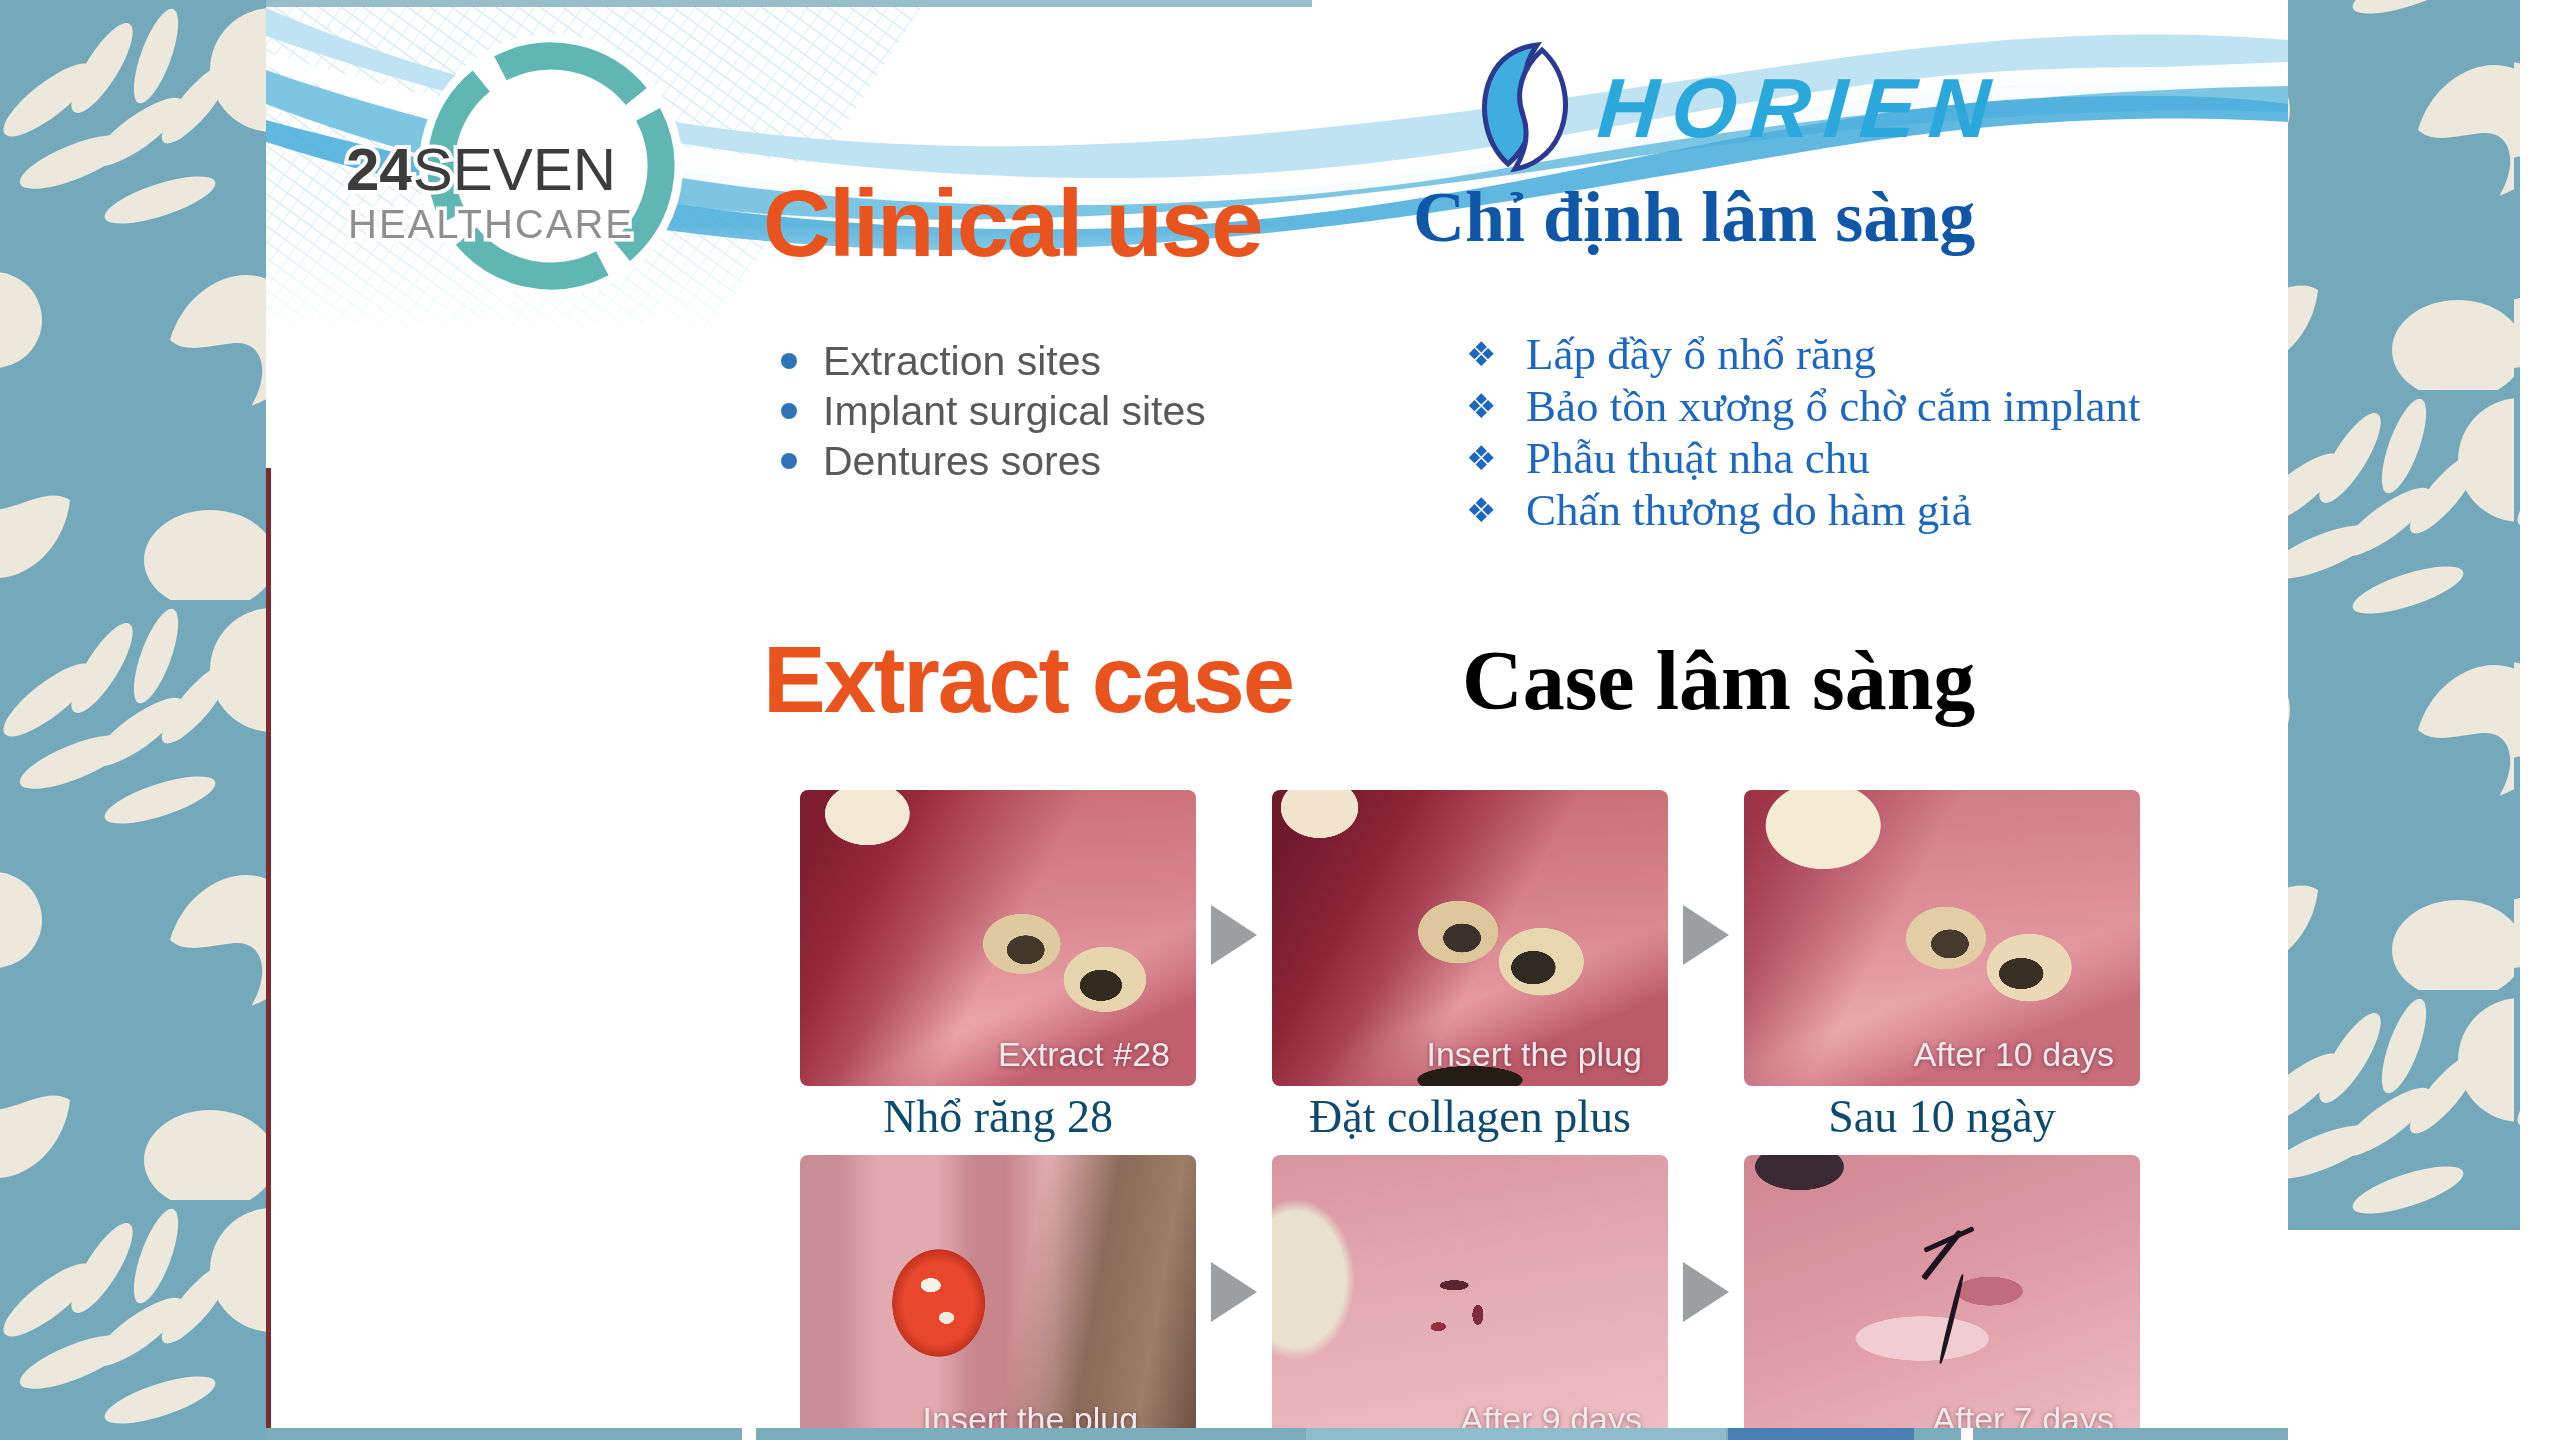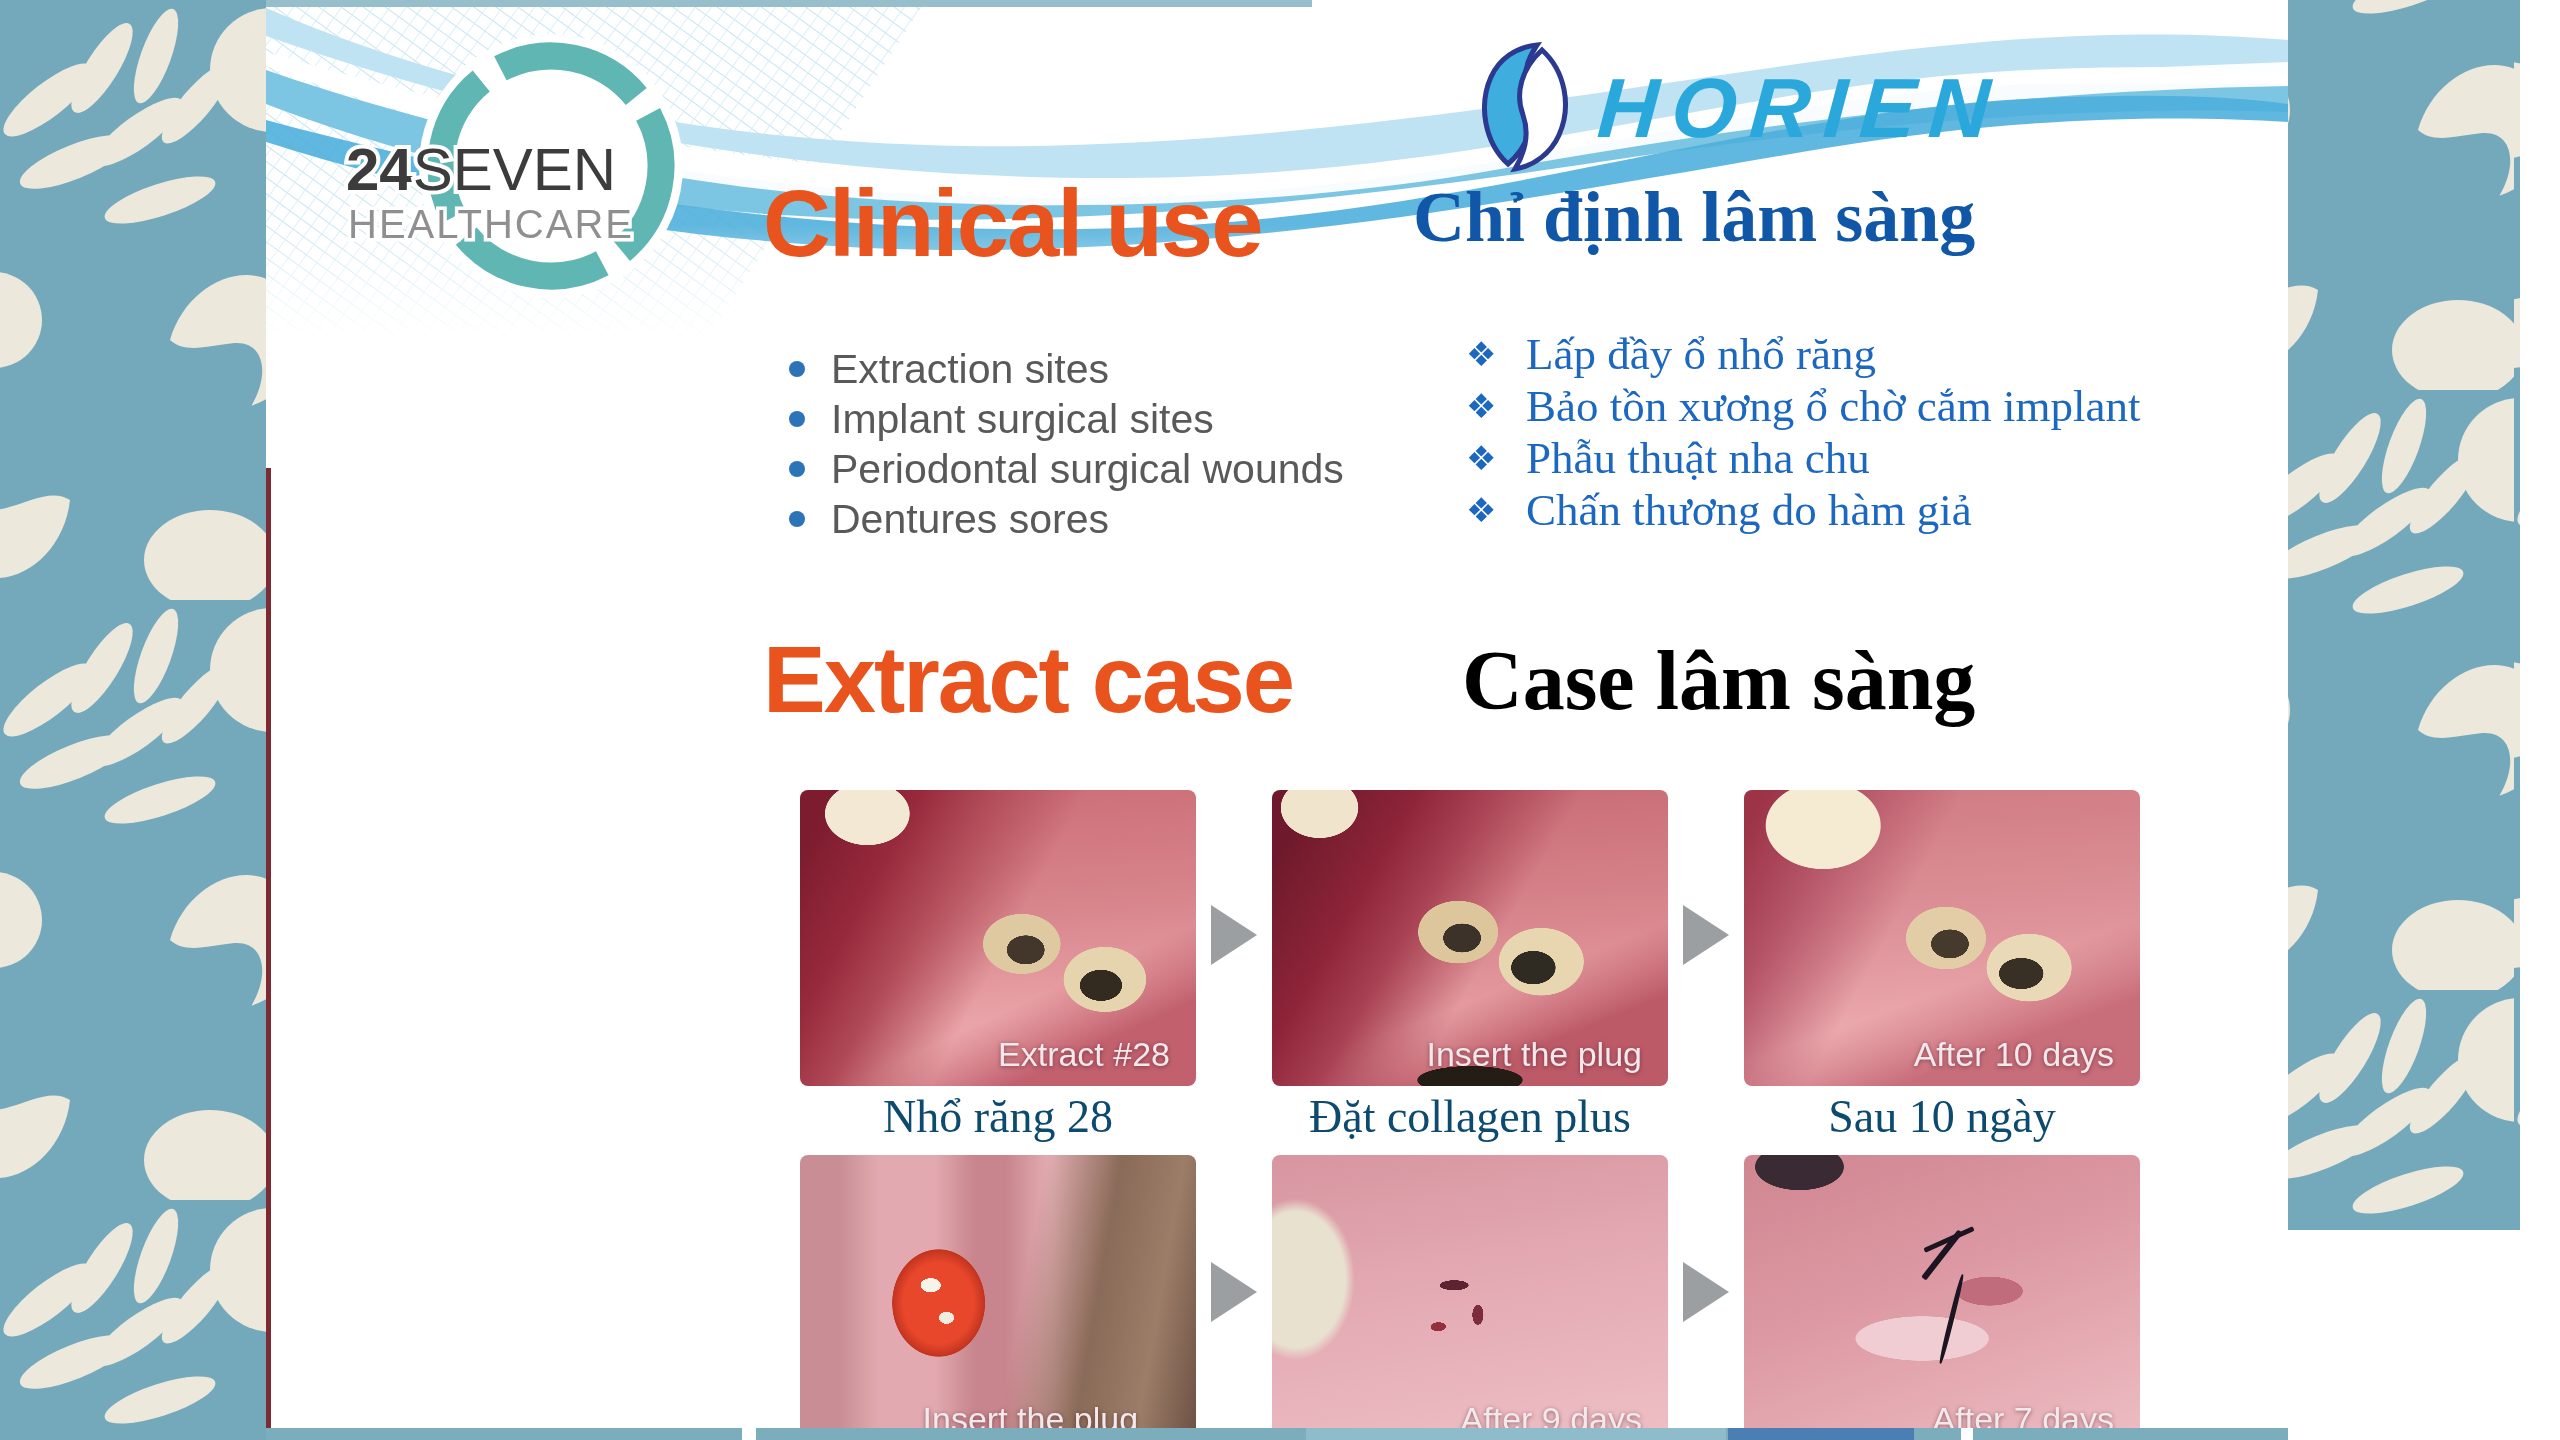--- a/index.html
+++ b/index.html
@@ -32,21 +32,21 @@
 
   
   .h-orange{font-weight:700;font-size:94px;color:#e9531e;letter-spacing:-2px;}
   .h-blue{font-family:"Liberation Serif",serif;font-weight:700;color:#1157a8;}
   .clinical-use{left:497px;top:170px;}
   .chi-dinh{left:1147px;top:176px;font-size:72px;}
   .clinical-case{left:497px;top:626px;}
   .case-lam-sang{left:1196px;top:632px;font-size:84px;color:#000000;}
 
   
-  .elist{left:515px;top:338px;list-style:none;margin:8px;padding:0;}
+  .elist{left:515px;top:338px;list-style:none;margin:0;padding:0;}
   .elist li{display:flex;align-items:flex-start;height:50px;font-size:41px;color:#595959;}
   .elist .dot{width:16px;height:16px;border-radius:50%;background:#2d73b8;margin:15px 26px 0 0;flex:0 0 16px;}
   .vlist{left:1200px;top:328px;list-style:none;margin:0;padding:0;
          font-family:"Liberation Serif",serif;}
   .vlist li{display:flex;align-items:flex-start;height:52px;font-size:45px;color:#1c67c0;}
   .vlist .dia{font-size:34px;margin:6px 26px 0 0;flex:0 0 34px;}
 
   
   .ph{position:absolute;width:396px;height:296px;border-radius:8px;overflow:hidden;background:#d98288;}
   .ph .lbl{position:absolute;bottom:12px;right:26px;color:#f3e9ec;font-size:34px;
@@ -185,24 +185,20 @@
       <li>
           <span class="dot"></span>
           <span>Extraction sites</span>
         </li>
       <li>
           <span class="dot"></span>
           <span>Implant surgical sites</span>
         </li>
       <li>
           <span class="dot"></span>
-          <span>Periodontal surgical wounds</span>
-        </li>
-      <li>
-          <span class="dot"></span>
           <span>Dentures sores</span>
         </li>
     </ul>
 
     <ul class="abs vlist">
       <li>
           <span class="dia">❖</span>
           <span>Lấp đầy ổ nhổ răng</span>
         </li>
       <li>

